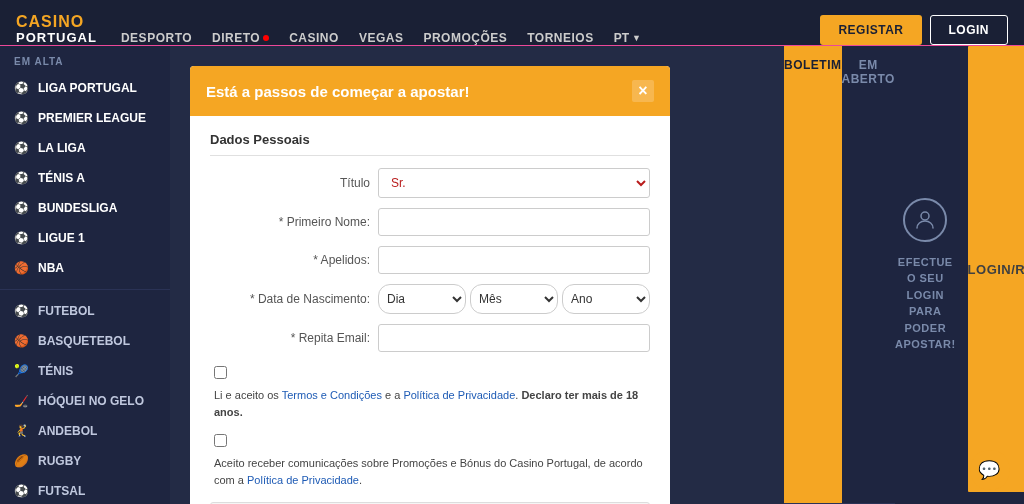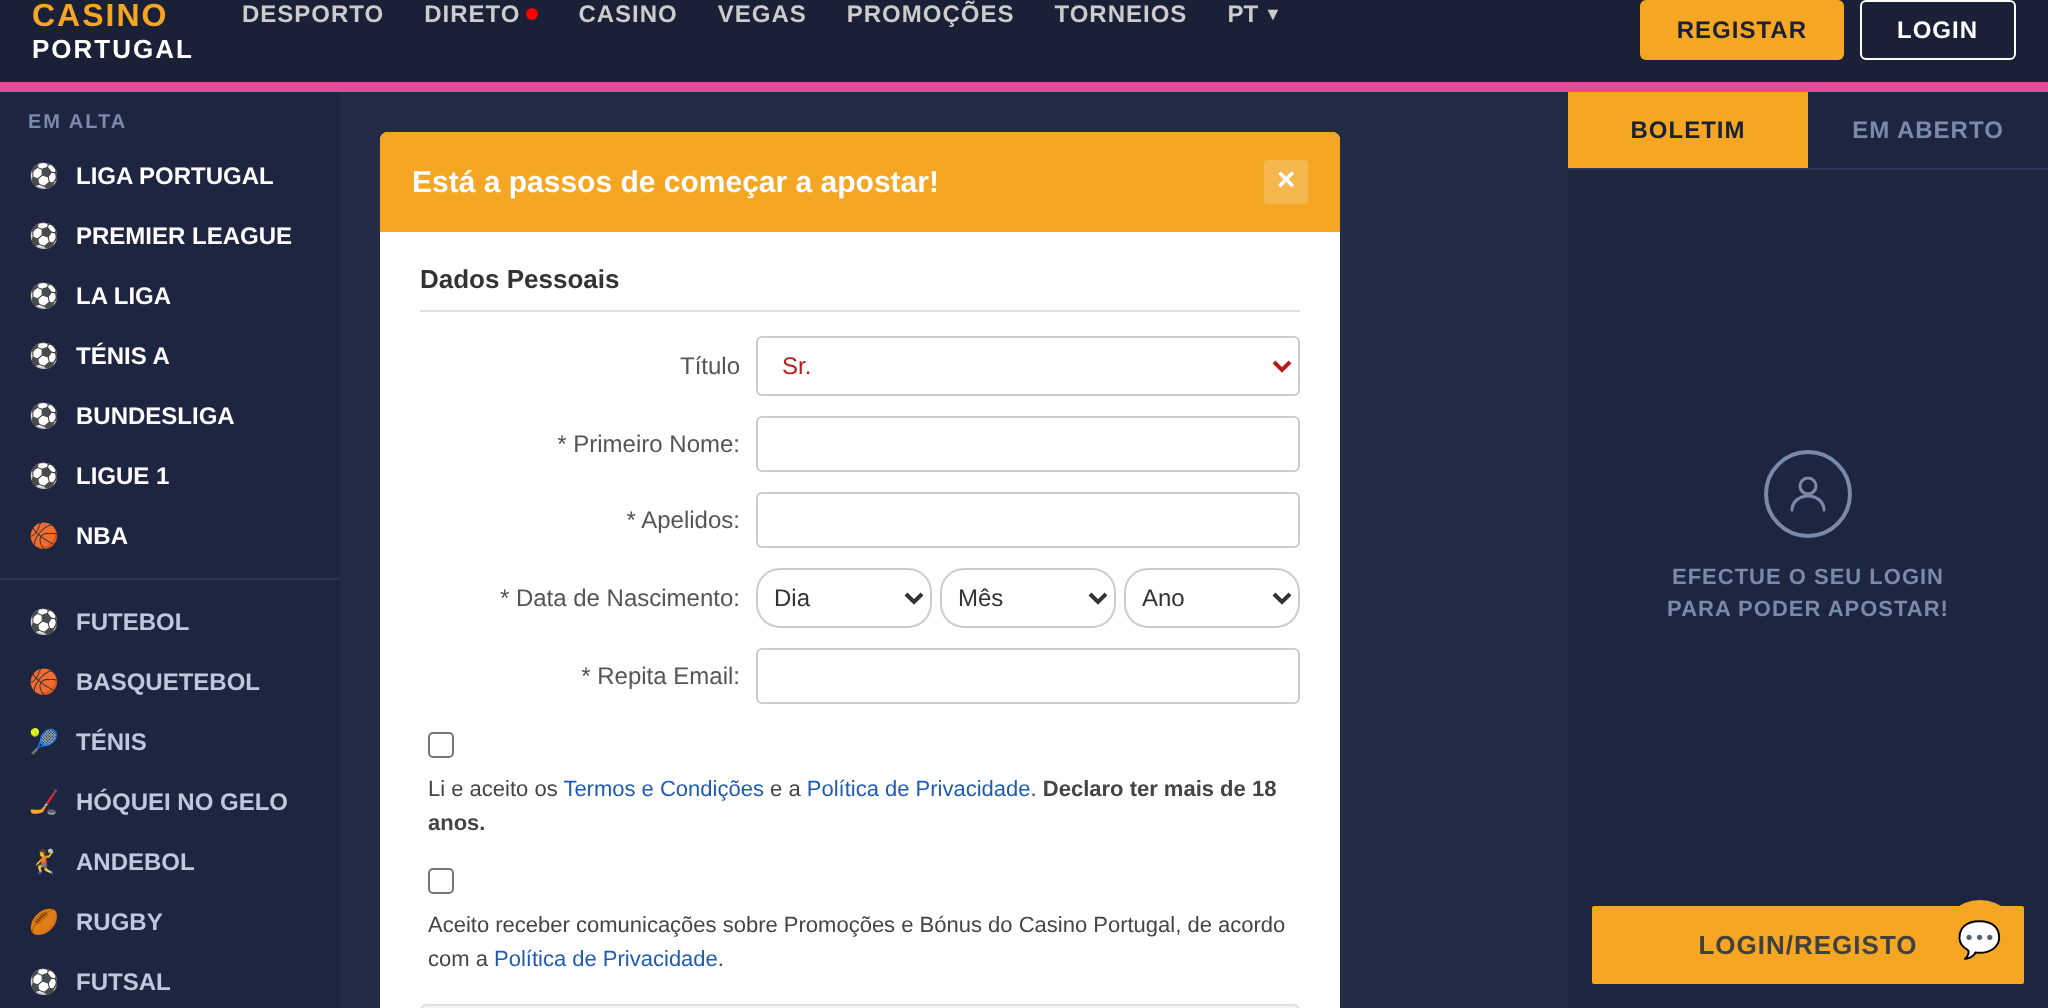--- a/index.html
+++ b/index.html
@@ -3,23 +3,23 @@
   <meta charset="utf-8">
   <style>
     * { box-sizing: border-box; margin: 0; padding: 0; }
     body { font-family: Arial, sans-serif; background: #1a2035; color: #fff; font-size: 13px; overflow: hidden; }
 
     
     .top-nav {
       background: #1a2035;
       height: 46px;
       display: flex;
-      align-items: flex-start;
+      align-items: flex-end;
       padding: 0 16px;
-      border-bottom: 5px solid #ec4899;
+      border-bottom: 1px solid #ec4899;
     }
     .logo-area {
       display: flex;
       flex-direction: column;
       line-height: 1.1;
       margin-right: 24px;
       min-width: 80px;
     }
     .logo-casino {
       color: #f5a623;
@@ -289,21 +289,20 @@
       text-align: center;
       margin-top: 14px;
     }
 
     
     .boletim-panel {
       width: 240px;
       background: #1e2540;
       flex-shrink: 0;
       display: flex;
-      flex-direction: column;
     }
     .boletim-tabs {
       display: flex;
       border-bottom: 1px solid #2a3255;
     }
     .boletim-tab {
       flex: 1;
       text-align: center;
       padding: 12px 0;
       font-size: 12px;

